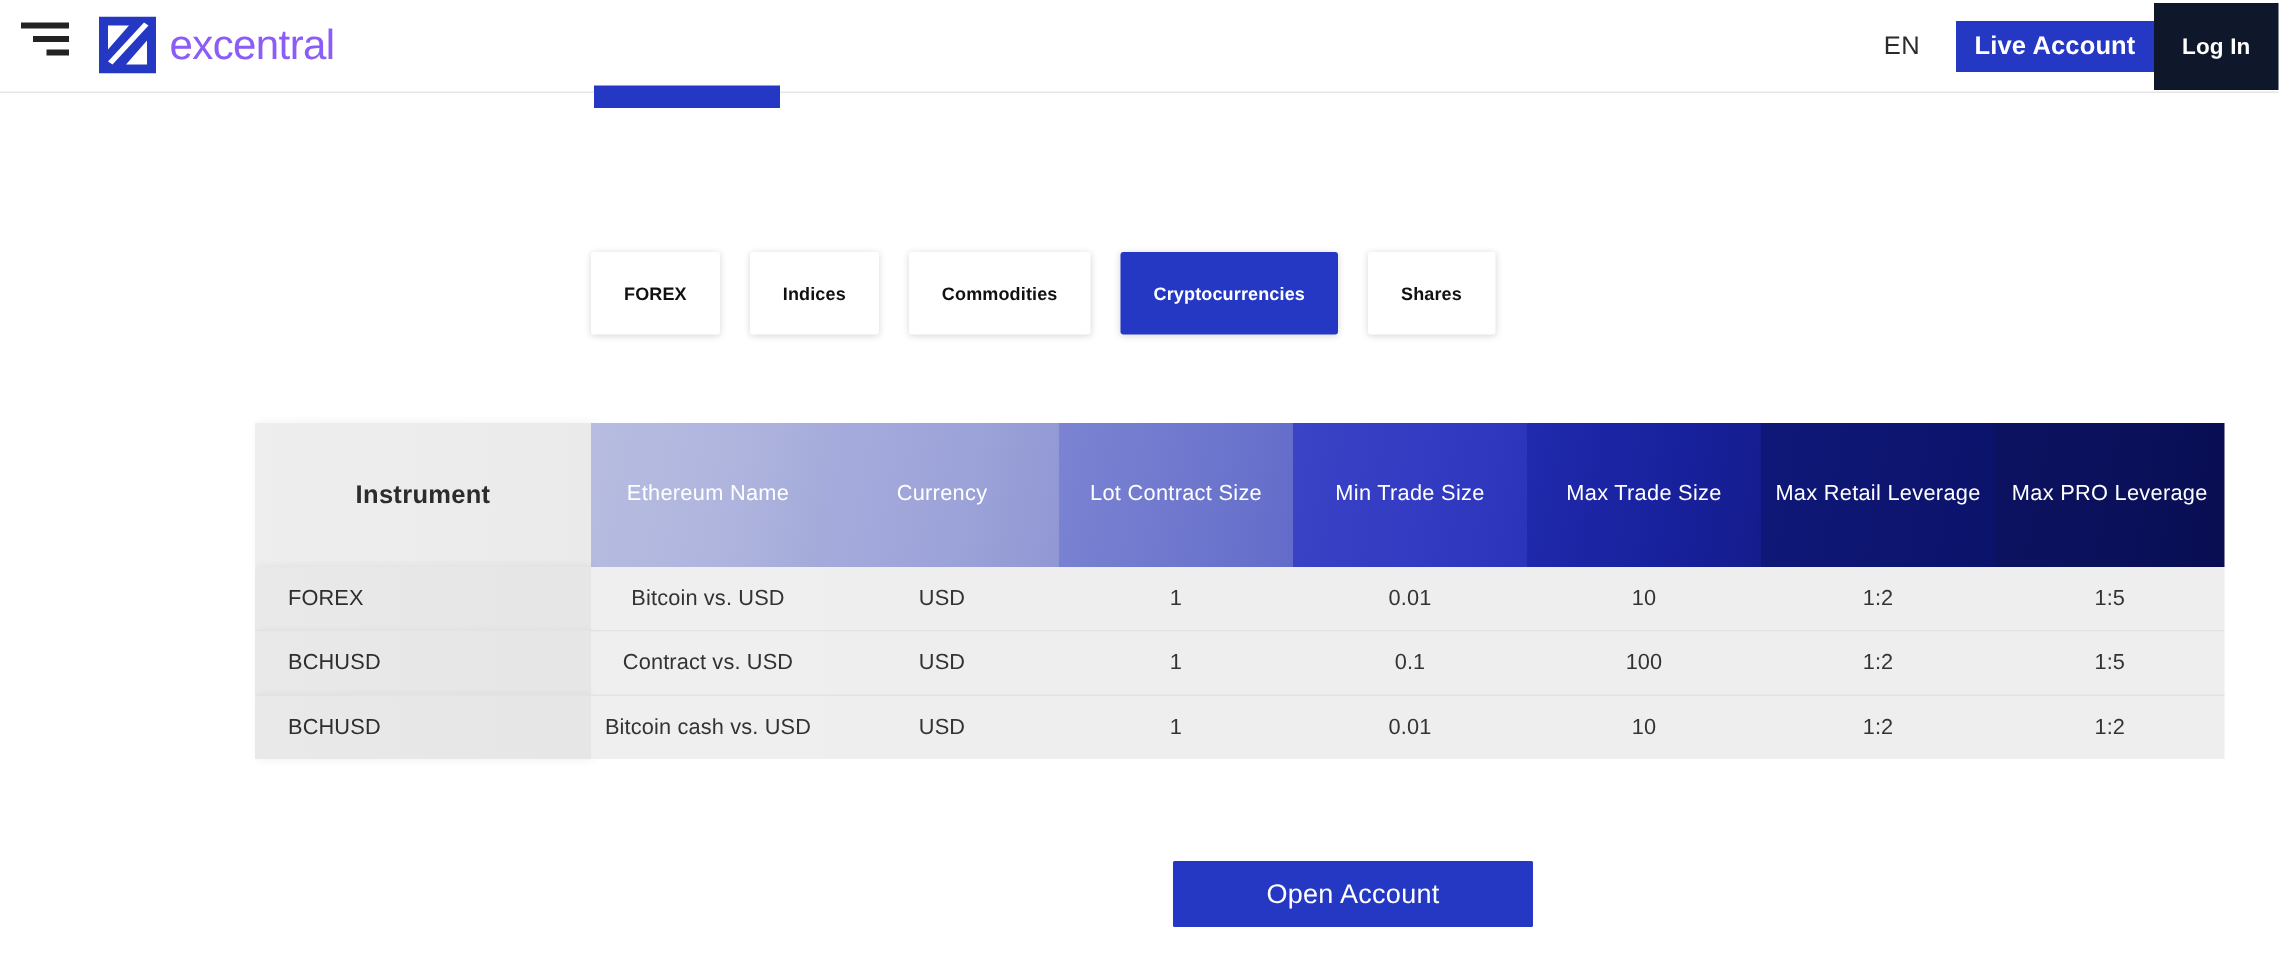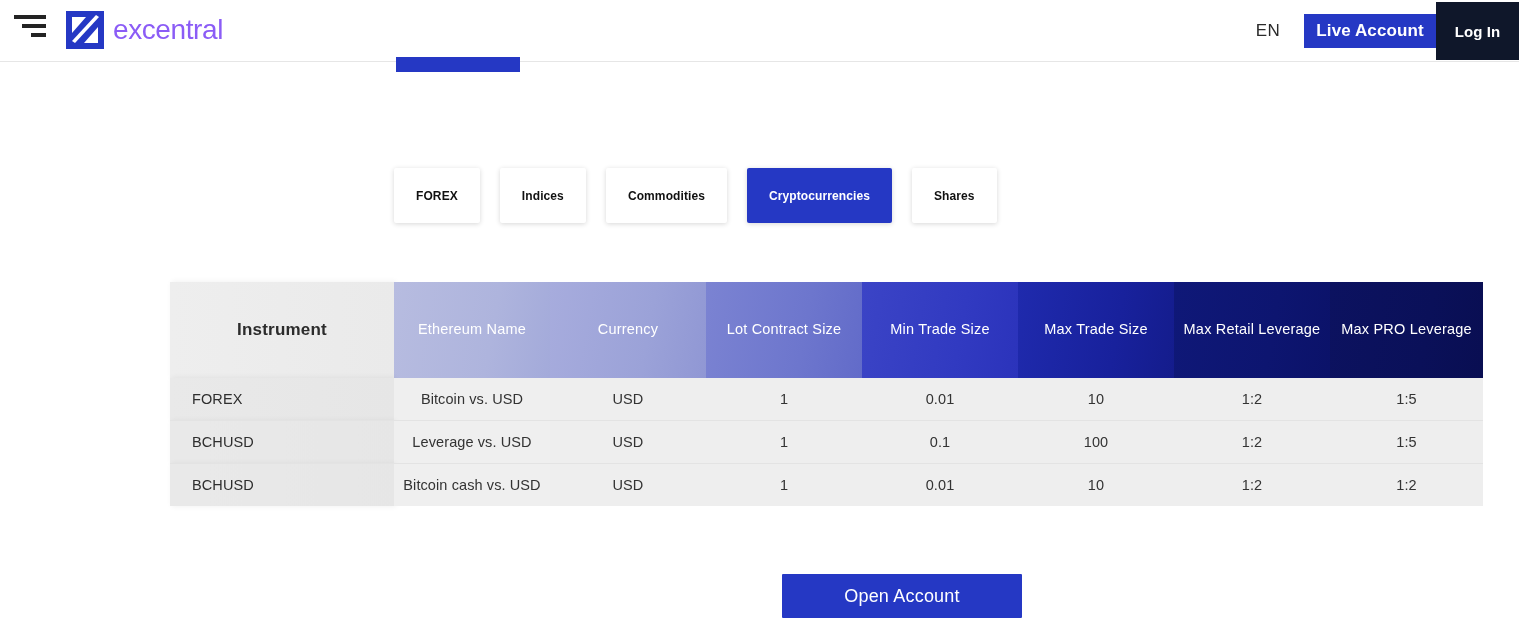--- a/index.html
+++ b/index.html
@@ -302,21 +302,21 @@
       <td class="cell-product">Bitcoin vs. USD</td>
       <td>USD</td>
       <td>1</td>
       <td>0.01</td>
       <td>10</td>
       <td>1:2</td>
       <td>1:5</td>
     </tr>
     <tr>
       <td class="cell-instrument">BCHUSD</td>
-      <td class="cell-product">Leverage vs. USD</td>
+      <td class="cell-product">Contract vs. USD</td>
       <td>USD</td>
       <td>1</td>
       <td>0.1</td>
       <td>100</td>
       <td>1:2</td>
       <td>1:5</td>
     </tr>
     <tr>
       <td class="cell-instrument">BCHUSD</td>
       <td class="cell-product">Bitcoin cash vs. USD</td>

